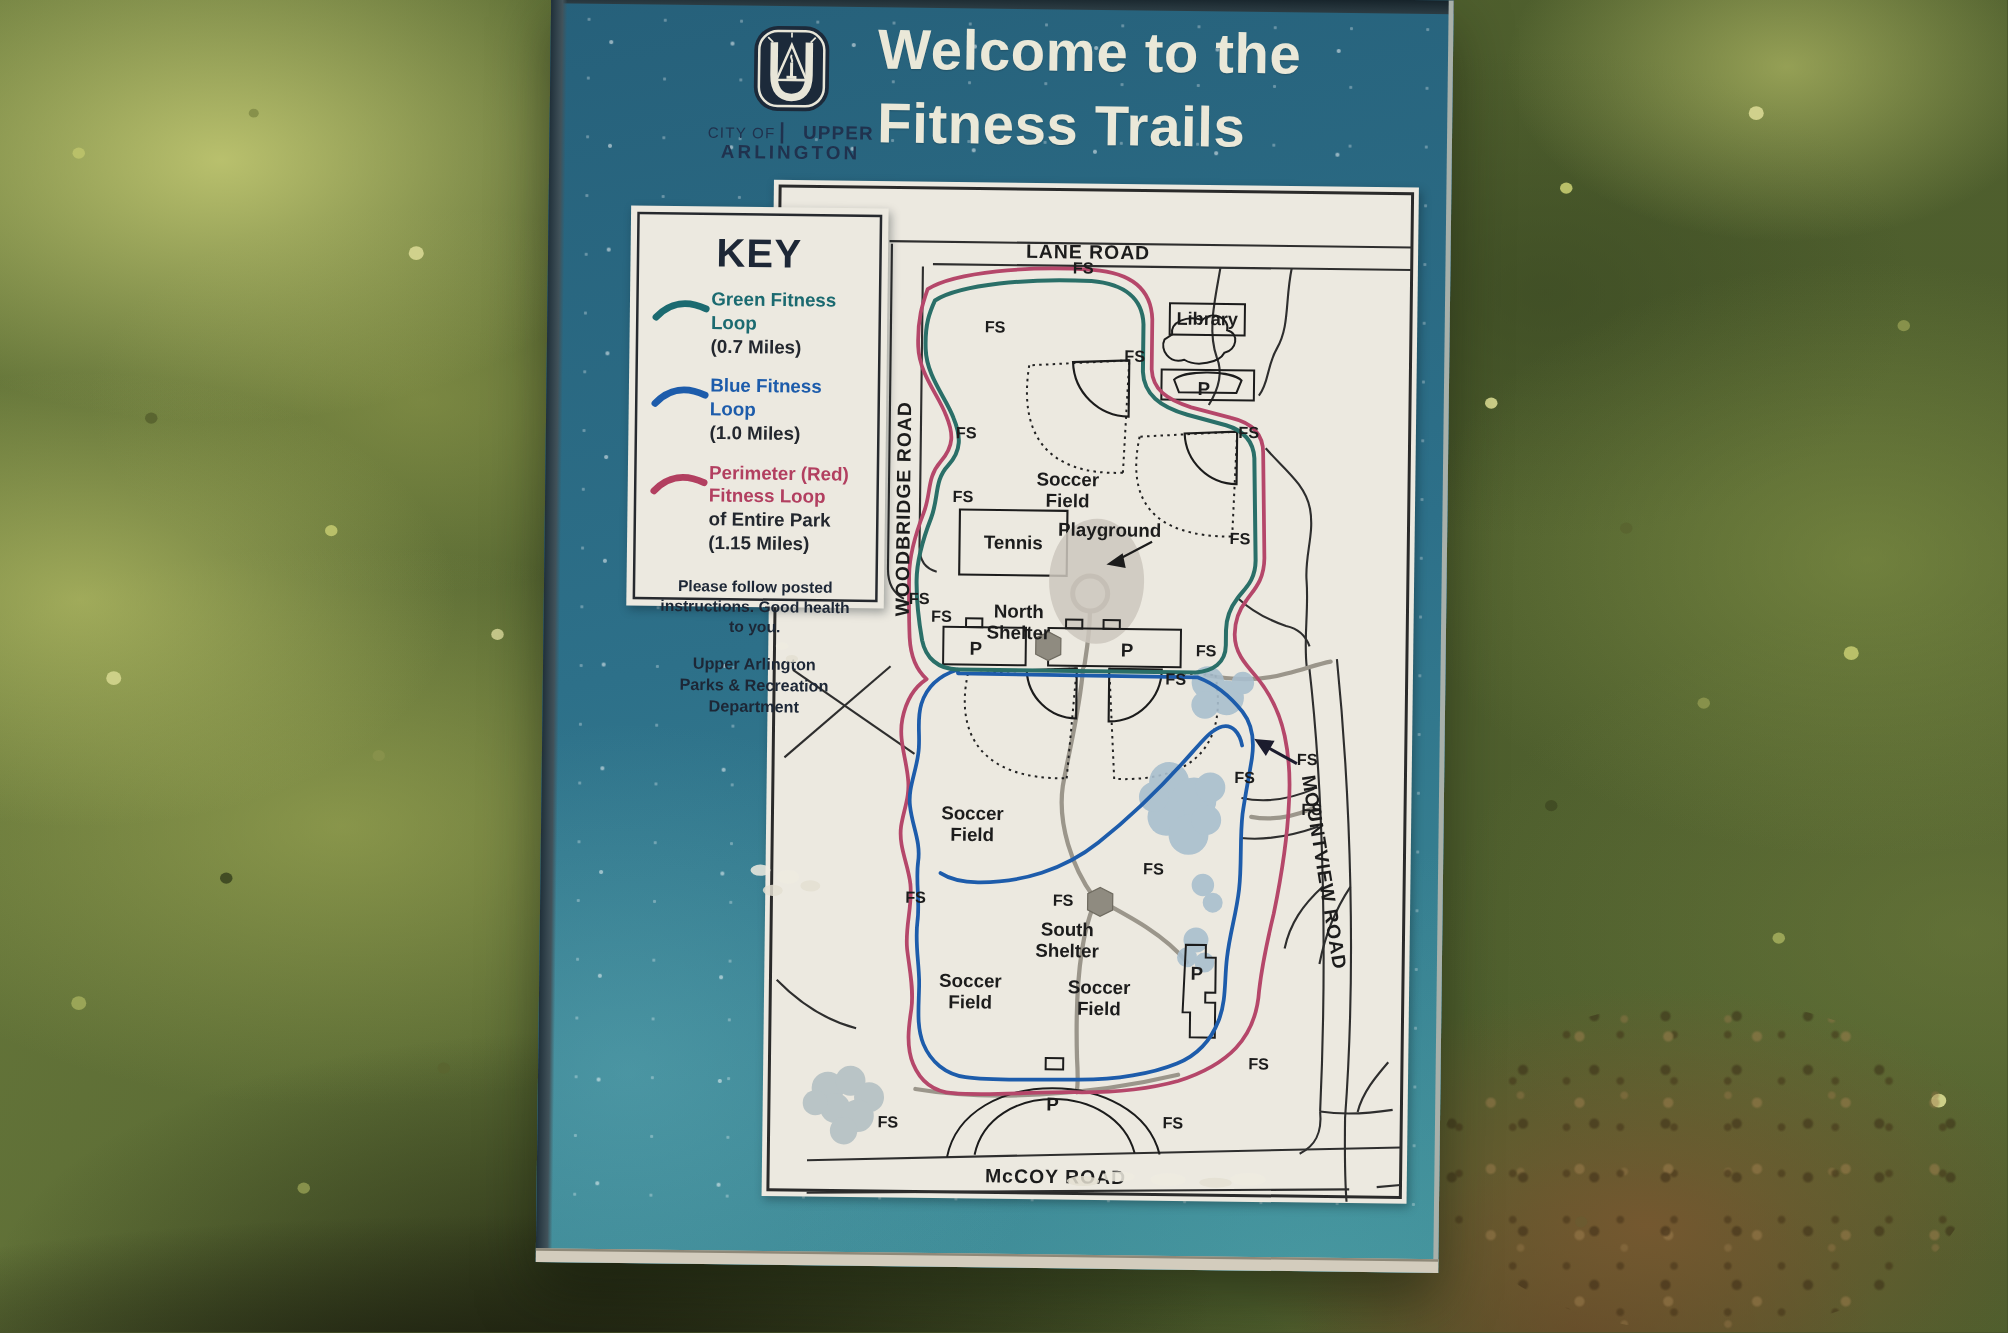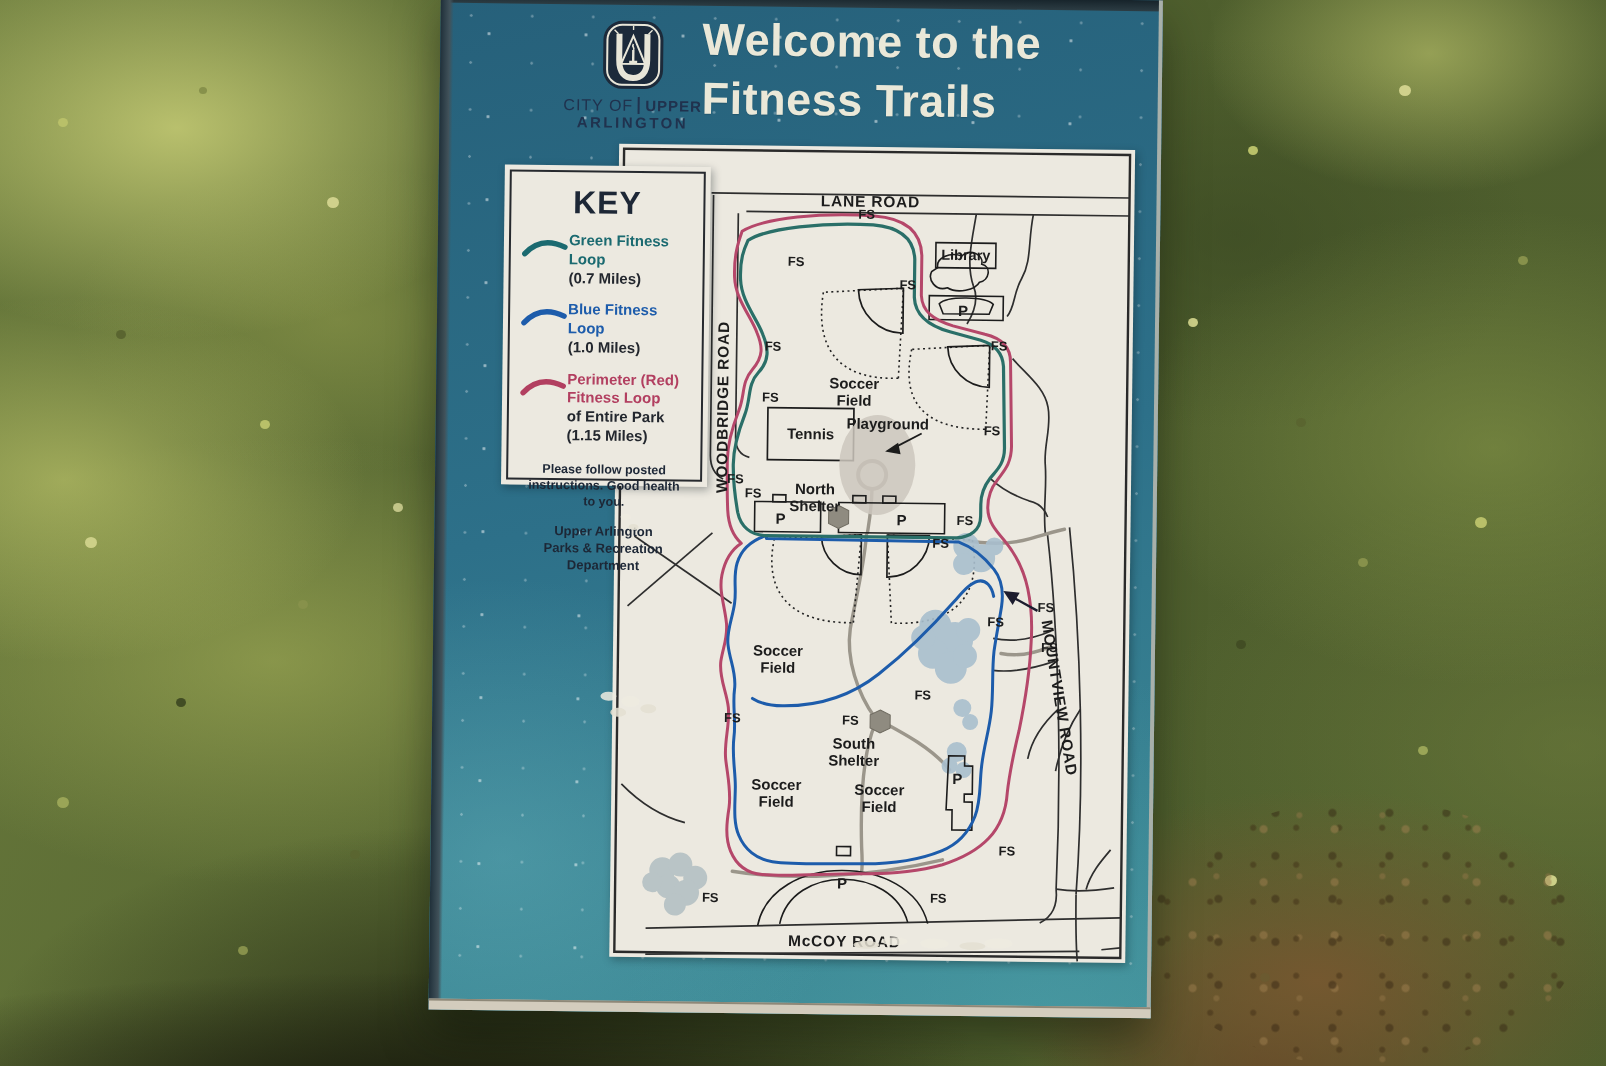--- a/index.html
+++ b/index.html
@@ -57,22 +57,22 @@
     background:linear-gradient(90deg,#20303a,#41525a 70%,rgba(60,80,88,0));}
   .sign-edge-right{position:absolute;right:0;top:0;width:4px;height:100%;background:#a8b0aa;}
   .sign-edge-bottom{position:absolute;left:0;bottom:0;width:100%;height:9px;
     background:#d3ccbd;border-top:2px solid #8e8878;}
 
   
   .logo{position:absolute;left:118px;top:26px;width:150px;text-align:center;color:#20324e;}
   .logo-emblem{display:inline-block;}
   .logo-text{margin-top:4px;line-height:1.05;}
   .logo-line1{font-size:15px;font-weight:bold;white-space:nowrap;}
-  .logo-line1 .cityof{font-size:16px;font-weight:normal;letter-spacing:1px;}
-  .logo-line1 .upper{border-left:2px solid #20324e;padding-left:6px;margin-left:4px;letter-spacing:1px;}
+  .logo-line1 .cityof{font-size:12px;font-weight:normal;letter-spacing:1px;}
+  .logo-line1 .upper{border-left:2px solid #20324e;padding-left:16px;margin-left:4px;letter-spacing:1px;}
   .logo-line2{font-size:15px;font-weight:bold;letter-spacing:2.5px;}
   .sign-title{position:absolute;left:262px;top:16px;color:#eae8d8;
     font-weight:bold;font-size:45px;line-height:1.3;letter-spacing:.5px;
     text-shadow:0 1px 1px rgba(0,0,0,.15);}
 
   
   .map-panel{position:absolute;left:180px;top:150px;width:516px;height:813px;
     background:#ece9e0;box-shadow:2px 3px 8px rgba(10,20,25,.35);}
   .key-panel{position:absolute;left:66px;top:172px;width:206px;height:320px;
     background:#ece9e0;padding:5px;box-sizing:border-box;box-shadow:2px 3px 8px rgba(10,20,25,.35);}

